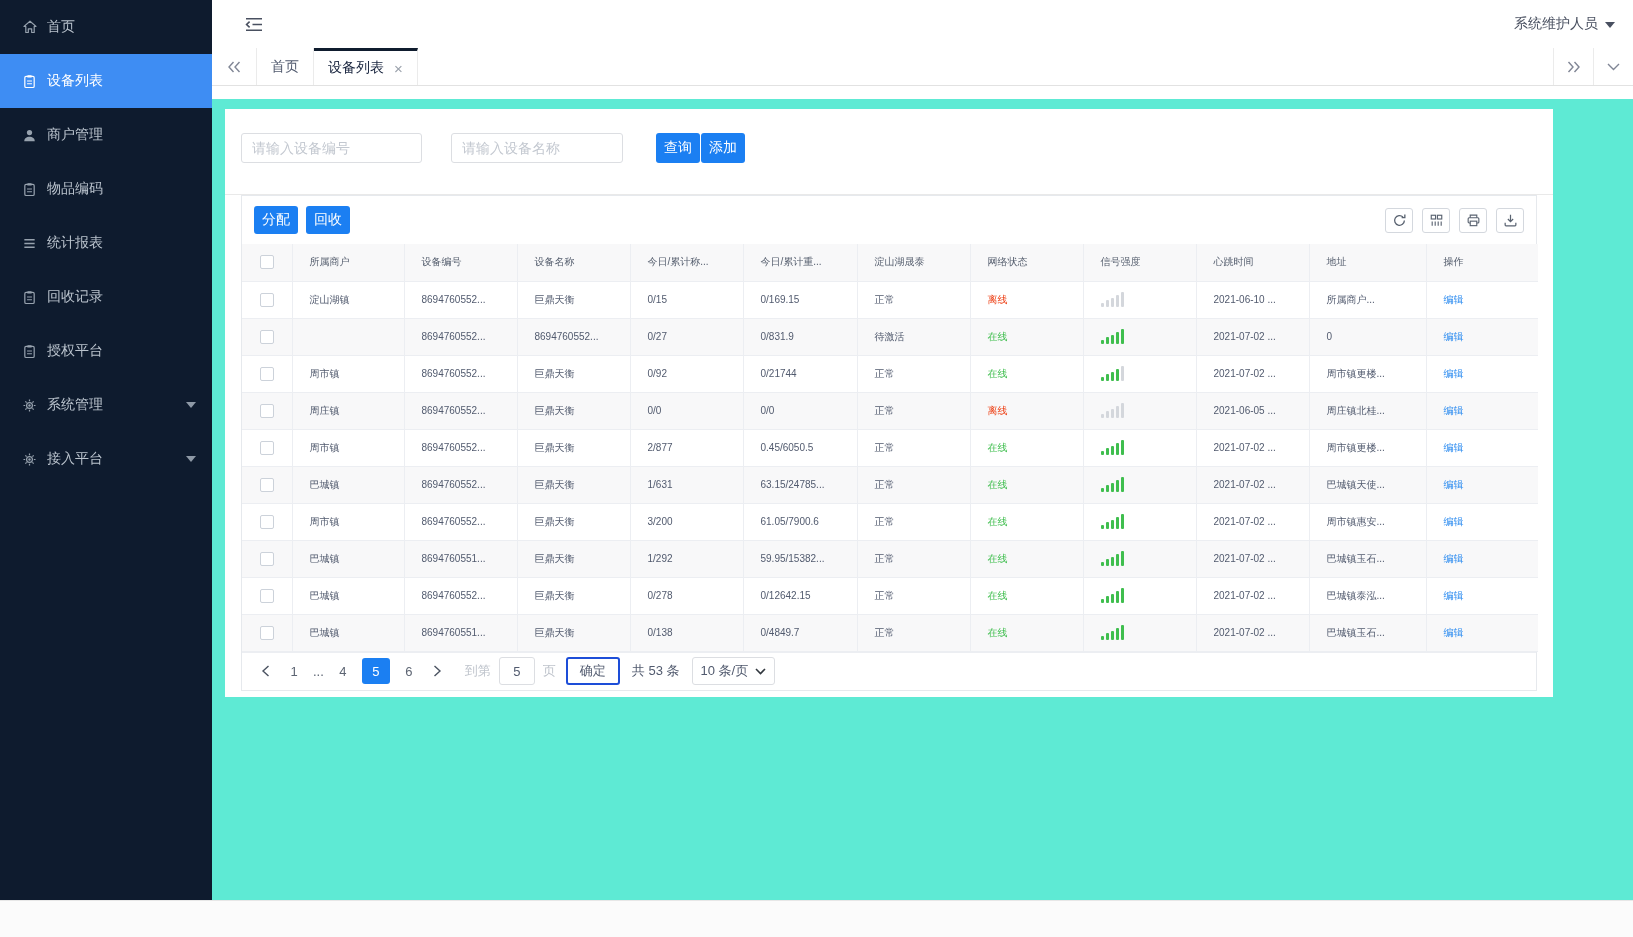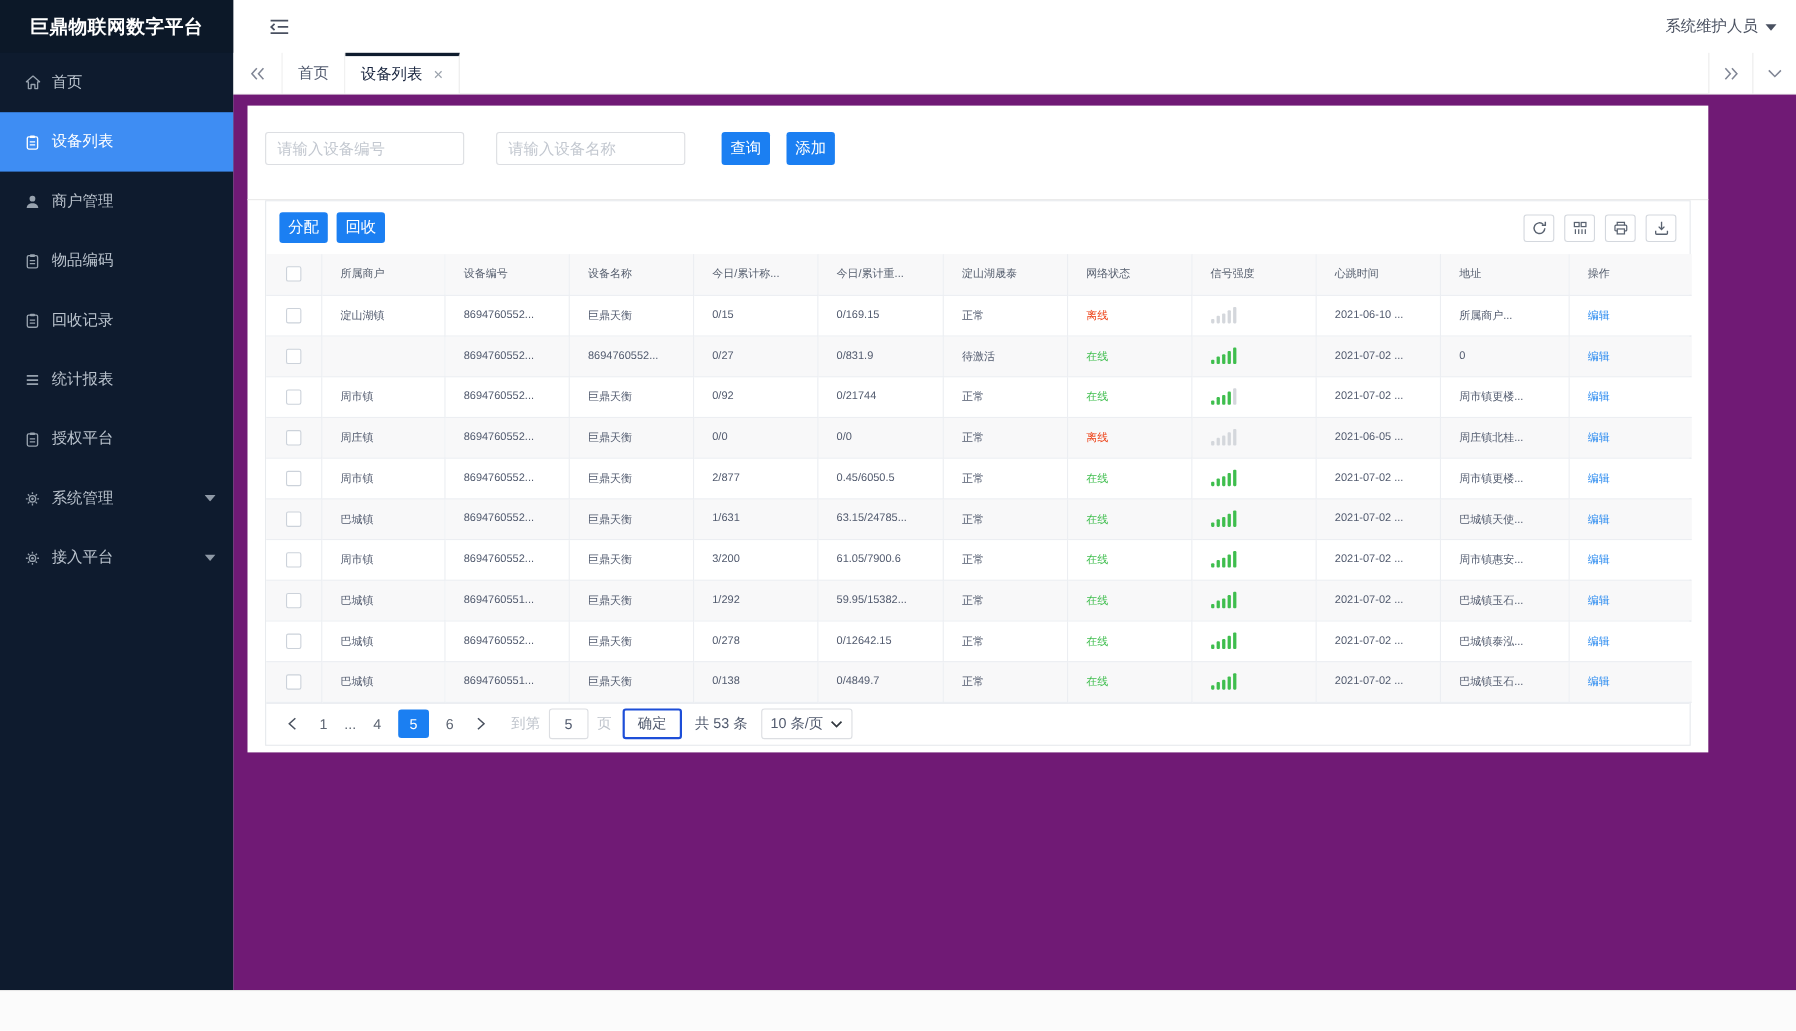--- a/index.html
+++ b/index.html
@@ -44,33 +44,33 @@
            border-right:1px solid #ebebeb;background:#fff;cursor:pointer}
   .tab{display:flex;align-items:center;padding:0 14px;font-size:14px;color:#515a6e;
        border-right:1px solid #ebebeb;background:#fff;cursor:pointer;position:relative}
   .tab.active{border-top:3px solid #0f1c2e;color:#17233d}
   .tab-close{margin-left:10px;color:#9aa1ab;font-size:15px;line-height:1}
   .tab-spacer{flex:1}
   .tab-right{width:40px;display:flex;align-items:center;justify-content:center;
              border-left:1px solid #ebebeb;color:#808695;background:#fff;cursor:pointer}
 
   
-  .content{position:absolute;top:86px;left:0;width:1421px;height:814px;background:#701a75;
+  .content{position:absolute;top:99px;left:0;width:1421px;height:814px;background:#5eead4;
            padding:10px 0 0 13px}
   .card{background:#fff;width:1328px;height:588px;padding:24px 16px 0 16px}
 
   .search-row{display:flex;align-items:center}
   .search-input{width:181px;height:30px;border:1px solid #dcdee2;border-radius:3px;
                 padding:0 10px;font-size:14px;color:#515a6e;outline:none;background:#fff}
   .search-input::placeholder{color:#c3c8d0}
   .search-input.second{margin-left:29px;width:172px}
   .btn{height:30px;min-width:44px;padding:0 8px;background:var(--accent);color:#fff;border:none;
        border-radius:3px;font-size:14px;cursor:pointer}
   .query-btn{margin-left:33px}
-  .add-btn{margin-left:15px}
+  .add-btn{margin-left:1px}
 
   .divider{height:1px;background:#e9e9e9;margin:31px -16px 0 -16px}
 
   .table-panel{margin-top:0;border:1px solid #e6e9ed;background:#fff}
   .panel-toolbar{display:flex;align-items:center;padding:10px 12px}
   .small-btn{height:28px;min-width:44px;padding:0 8px;background:var(--accent);color:#fff;border:none;
              border-radius:3px;font-size:14px;cursor:pointer;margin-right:8px}
   .tool-icons{margin-left:auto;display:flex;gap:9px}
   .icon-btn{width:28px;height:25px;border:1px solid #d4d8de;border-radius:3px;background:#fff;
             display:flex;align-items:center;justify-content:center;color:#596270;cursor:pointer;padding:0}
@@ -114,21 +114,20 @@
                align-items:center;padding:0 8px;gap:7px;color:#515a6e;background:#fff;cursor:pointer}
   .size-caret{color:#32383f}
 
   .bottom-strip{position:absolute;left:0;top:900px;width:1633px;height:37px;background:#fbfbfb;
                 border-top:1px solid #e7e7e7}
 </style>
 </head>
 <body>
 
 <aside class="sidebar">
-  <div class="logo">巨鼎物联网数字平台</div>
   <nav>
       <div class="menu-item">
         <span class="ic mi-ic">
           <svg width="16" height="16" viewBox="0 0 16 16" fill="none" stroke="currentColor" stroke-width="1.2" stroke-linejoin="round">
             <path d="M8 2.2 L14 7.4 H12.2 V13.5 H9.7 V9.8 H6.3 V13.5 H3.8 V7.4 H2 Z"></path>
           </svg>
         </span>
         <span class="mi-label">首页</span>
       </div>
       <div class="menu-item active">
@@ -155,35 +154,35 @@
           <svg width="15" height="15" viewBox="0 0 16 16">
             <rect x="3" y="2.6" width="10" height="11.8" rx="1.4" fill="none" stroke="currentColor" stroke-width="1.3"></rect>
             <rect x="5.6" y="1.3" width="4.8" height="2.5" rx="0.7" fill="currentColor"></rect>
             <path d="M5.4 7.4 h5.2 M5.4 10.4 h5.2" stroke="currentColor" stroke-width="1.2"></path>
           </svg>
         </span>
         <span class="mi-label">物品编码</span>
       </div>
       <div class="menu-item">
         <span class="ic mi-ic">
+          <svg width="15" height="15" viewBox="0 0 16 16" stroke="currentColor" stroke-width="1.7">
+            <path d="M2.5 4 h11 M2.5 8 h11 M2.5 12 h11"></path>
+          </svg>
+        </span>
+        <span class="mi-label">统计报表</span>
+      </div>
+      <div class="menu-item">
+        <span class="ic mi-ic">
           <svg width="15" height="15" viewBox="0 0 16 16">
             <rect x="3" y="2.6" width="10" height="11.8" rx="1.4" fill="none" stroke="currentColor" stroke-width="1.3"></rect>
             <rect x="5.6" y="1.3" width="4.8" height="2.5" rx="0.7" fill="currentColor"></rect>
             <path d="M5.4 7.4 h5.2 M5.4 10.4 h5.2" stroke="currentColor" stroke-width="1.2"></path>
           </svg>
         </span>
         <span class="mi-label">回收记录</span>
-      </div>
-      <div class="menu-item">
-        <span class="ic mi-ic">
-          <svg width="15" height="15" viewBox="0 0 16 16" stroke="currentColor" stroke-width="1.7">
-            <path d="M2.5 4 h11 M2.5 8 h11 M2.5 12 h11"></path>
-          </svg>
-        </span>
-        <span class="mi-label">统计报表</span>
       </div>
       <div class="menu-item">
         <span class="ic mi-ic">
           <svg width="15" height="15" viewBox="0 0 16 16">
             <rect x="3" y="2.6" width="10" height="11.8" rx="1.4" fill="none" stroke="currentColor" stroke-width="1.3"></rect>
             <rect x="5.6" y="1.3" width="4.8" height="2.5" rx="0.7" fill="currentColor"></rect>
             <path d="M5.4 7.4 h5.2 M5.4 10.4 h5.2" stroke="currentColor" stroke-width="1.2"></path>
           </svg>
         </span>
         <span class="mi-label">授权平台</span>

